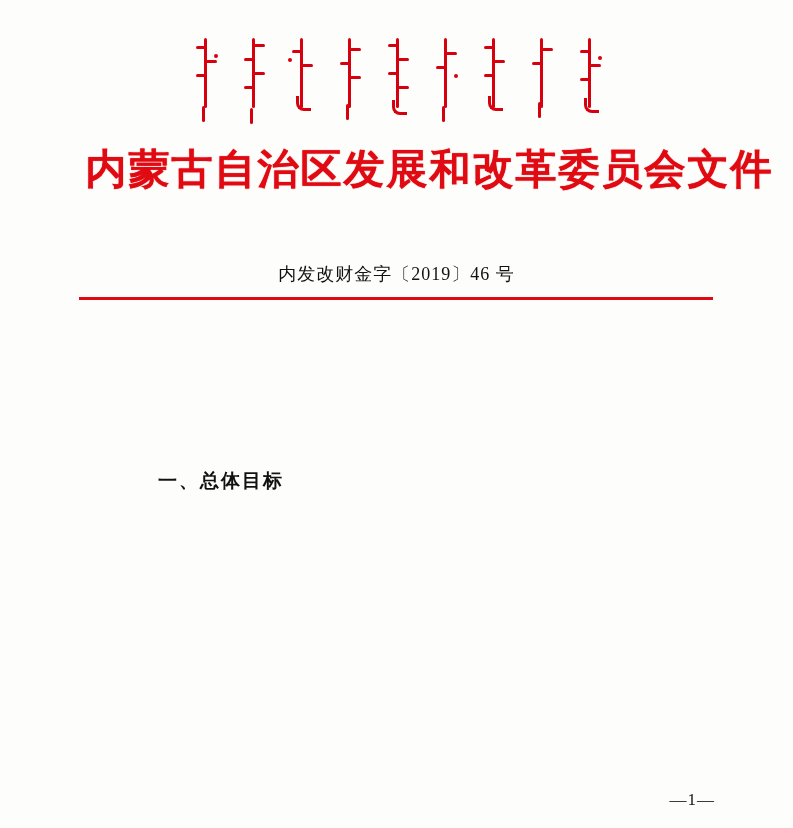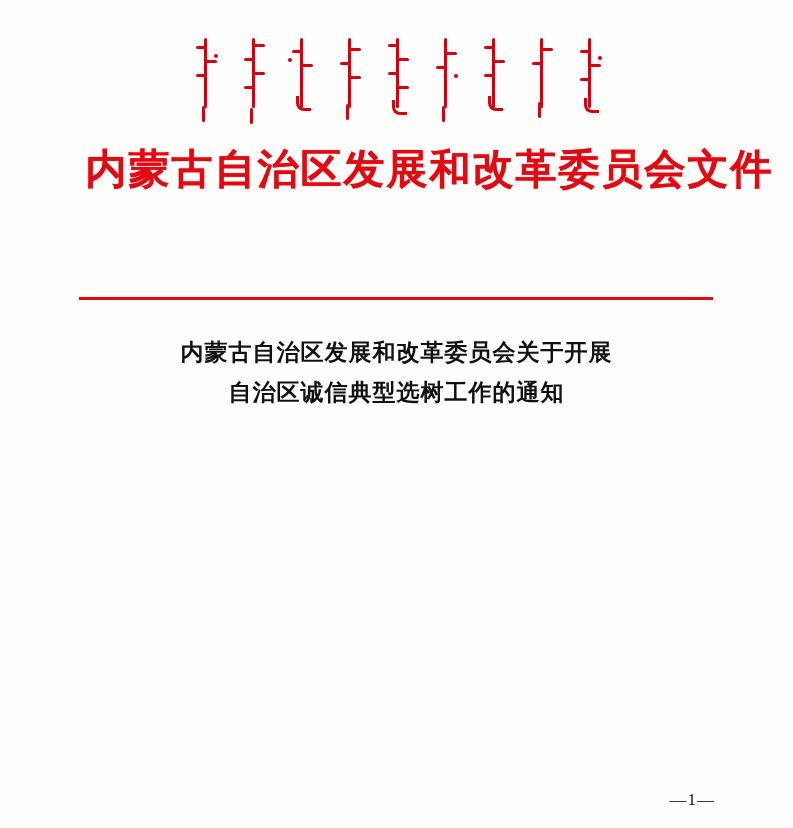--- a/index.html
+++ b/index.html
@@ -245,26 +245,24 @@
       <span class="tooth" style="top:16px;"></span>
       <span class="tooth r" style="top:30px;"></span>
       <span class="tooth" style="top:44px;"></span>
       <span class="hook" style="left:10px; top:64px;"></span>
       <span class="dot" style="left:24px; top:22px;"></span>
     </div>
   </div>
 
   <div class="doc-title">内蒙古自治区发展和改革委员会文件</div>
 
+  <div class="doc-number">内发改财金字〔2019〕46 号</div>
 
   <div class="red-rule"></div>
 
-  <div class="subject">
-    <div>内蒙古自治区发展和改革委员会关于开展</div>
-    <div>自治区诚信典型选树工作的通知</div>
+
+  <div class="body-block">
+    <div class="section-heading">一、总体目标</div>
   </div>
 
-  <div class="body-block">
-  </div>
-
   <div class="page-number">—1—</div>
 
 </div>
 
 </body></html>

